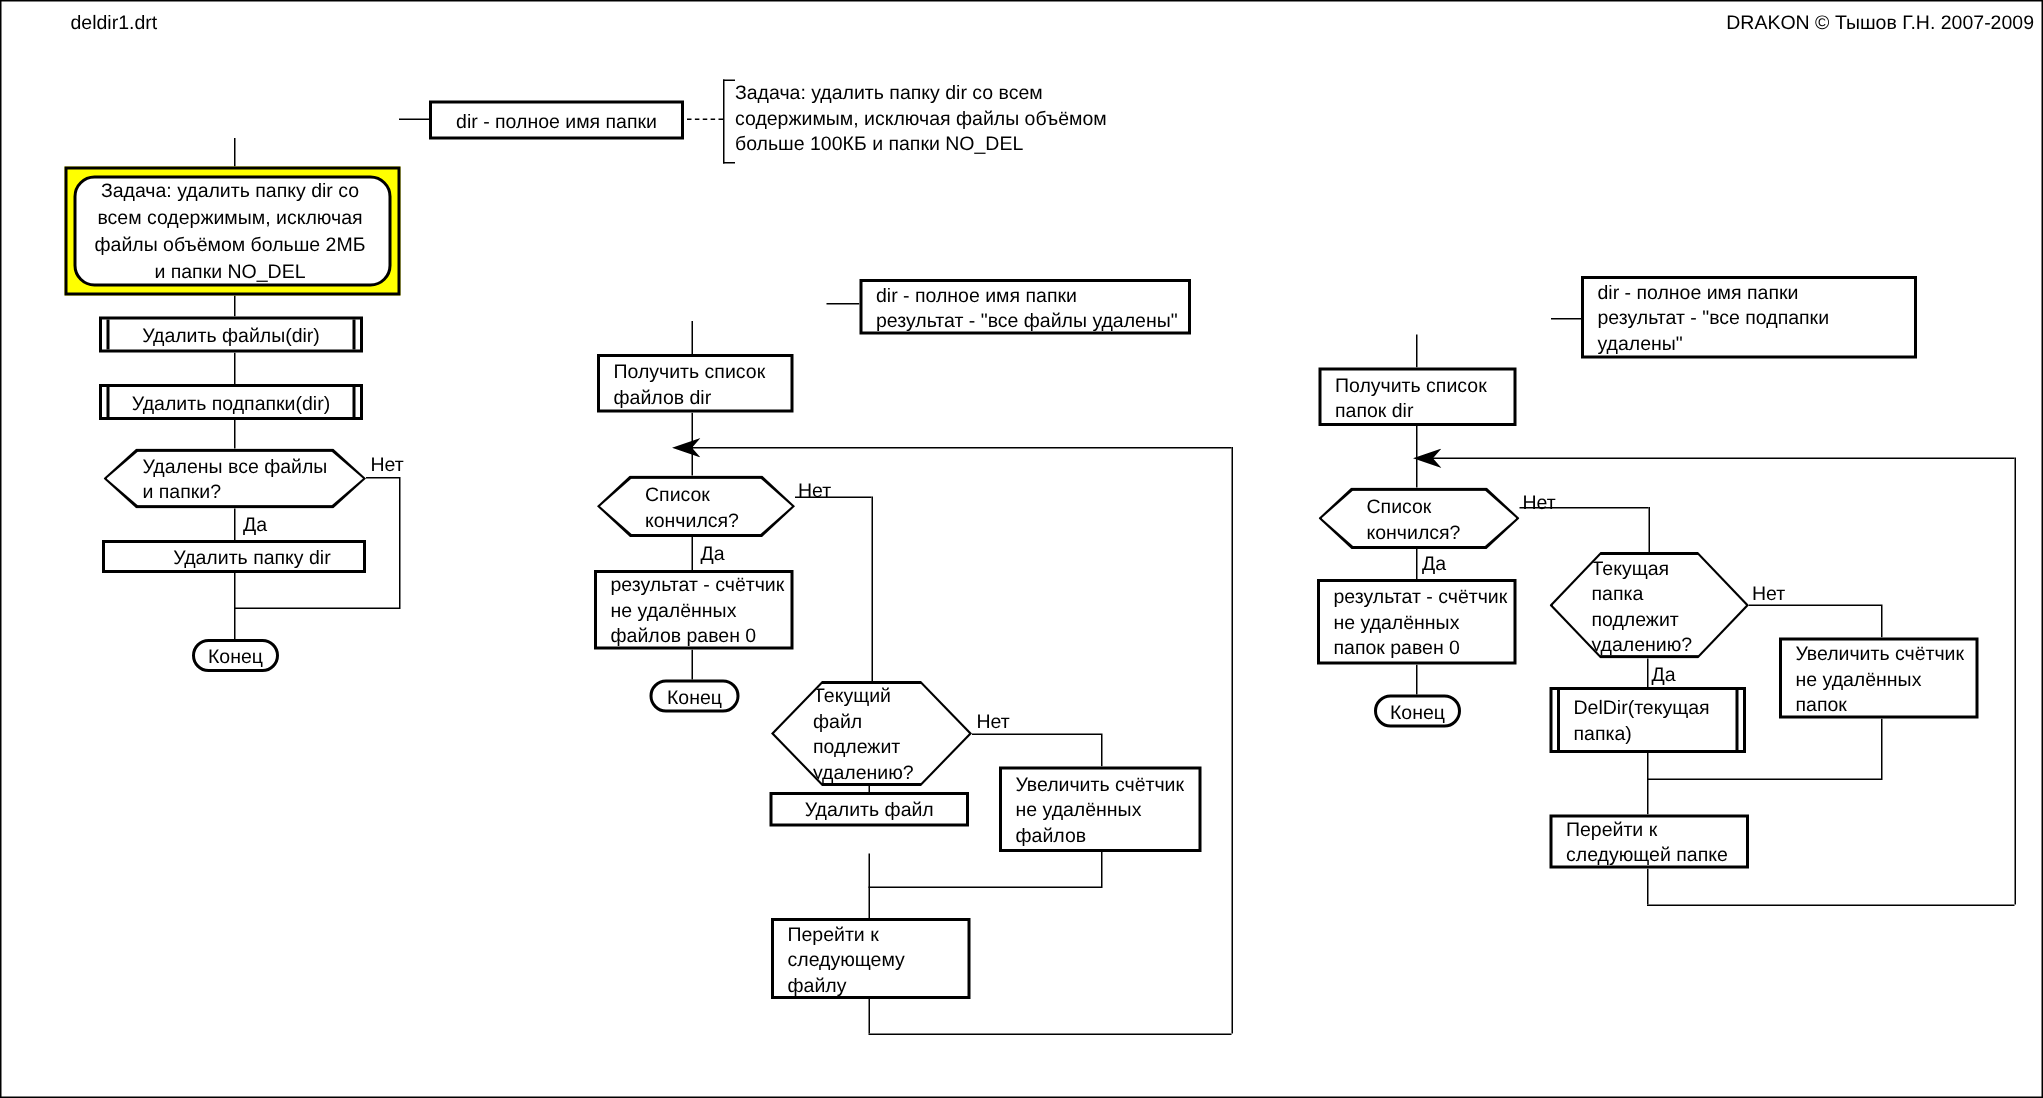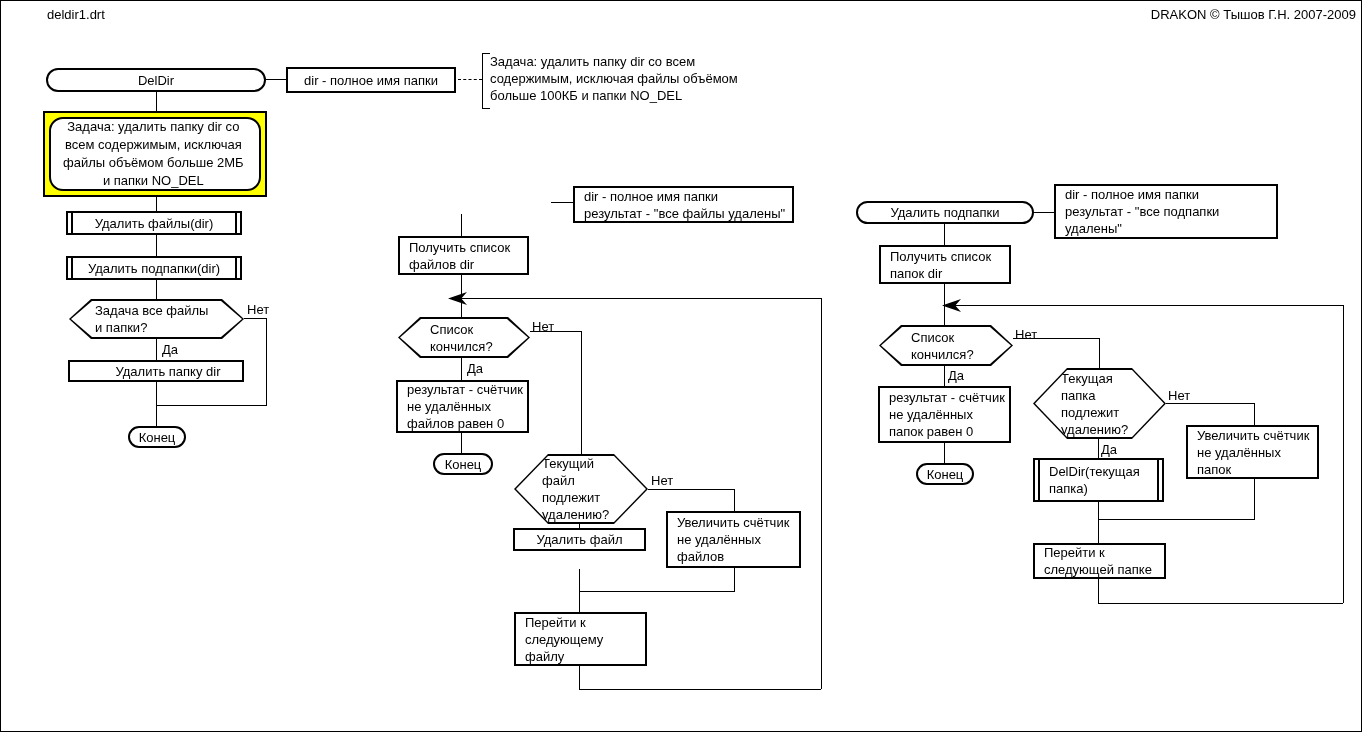--- a/index.html
+++ b/index.html
@@ -47,23 +47,20 @@
   <div class="ln" style="left:155px;top:91px;width:1px;height:19px;"></div>
   <div class="ln" style="left:155px;top:196px;width:1px;height:14px;"></div>
   <div class="ln" style="left:155px;top:234px;width:1px;height:21px;"></div>
   <div class="ln" style="left:155px;top:279px;width:1px;height:19px;"></div>
   <div class="ln" style="left:155px;top:338px;width:1px;height:21px;"></div>
   <div class="ln" style="left:155px;top:381px;width:1px;height:44px;"></div>
   <div class="ln" style="left:243px;top:317px;width:22px;height:1px;"></div>
   <div class="ln" style="left:265px;top:317px;width:1px;height:88px;"></div>
   <div class="ln" style="left:155px;top:404px;width:110px;height:1px;"></div>
 
-  <div class="term" style="left:45px;top:67px;width:220px;height:24px;">
-    <span>DelDir</span>
-  </div>
   <div class="box c" style="left:285px;top:66px;width:170px;height:26px;">
     <span>dir - полное имя папки</span>
   </div>
   <div class="bracket" style="left:481px;top:52px;height:54px;"></div>
   <div class="txt" style="left:489px;top:52px;width:260px;">Задача: удалить папку dir со всем
 содержимым, исключая файлы объёмом
 больше 100КБ и папки NO_DEL</div>
 
   <div id="note-outer">
     <div id="note-inner">
@@ -75,21 +72,21 @@
   </div>
 
   <div class="box c call" style="left:65px;top:210px;width:176px;height:24px;">
     <span>Удалить файлы(dir)</span>
   </div>
   <div class="box c call" style="left:65px;top:255px;width:176px;height:24px;">
     <span>Удалить подпапки(dir)</span>
   </div>
 
   <div class="hex hex-s" style="left:68px;top:298px;width:175px;height:40px;">
-    <div class="hex-in" style="padding-left:24px;">Задача все файлы
+    <div class="hex-in" style="padding-left:24px;">Удалены все файлы
 и папки?</div>
   </div>
   <div class="lbl" style="left:246px;top:301px;">Нет</div>
   <div class="lbl" style="left:161px;top:341px;">Да</div>
 
   <div class="box c" style="left:67px;top:359px;width:176px;height:22px;padding-left:24px;">
     <span>Удалить папку dir</span>
   </div>
   <div class="term" style="left:127px;top:425px;width:58px;height:22px;">
     <span>Конец</span>
@@ -174,23 +171,20 @@
   <div class="ln" style="left:1165px;top:402px;width:88px;height:1px;"></div>
   <div class="ln" style="left:1253px;top:402px;width:1px;height:22px;"></div>
   <div class="ln" style="left:1097px;top:438px;width:1px;height:19px;"></div>
   <div class="ln" style="left:1097px;top:501px;width:1px;height:41px;"></div>
   <div class="ln" style="left:1253px;top:478px;width:1px;height:41px;"></div>
   <div class="ln" style="left:1097px;top:518px;width:156px;height:1px;"></div>
   <div class="ln" style="left:1097px;top:578px;width:1px;height:24px;"></div>
   <div class="ln" style="left:1097px;top:602px;width:245px;height:1px;"></div>
   <div class="ln" style="left:1342px;top:304px;width:1px;height:298px;"></div>
 
-  <div class="term" style="left:855px;top:200px;width:178px;height:23px;">
-    <span>Удалить подпапки</span>
-  </div>
   <div class="box l" style="left:1053px;top:183px;width:224px;height:55px;">
     <span>dir - полное имя папки
 результат - "все подпапки
 удалены"</span>
   </div>
   <div class="box l" style="left:878px;top:244px;width:132px;height:39px;">
     <span>Получить список
 папок dir</span>
   </div>
 

